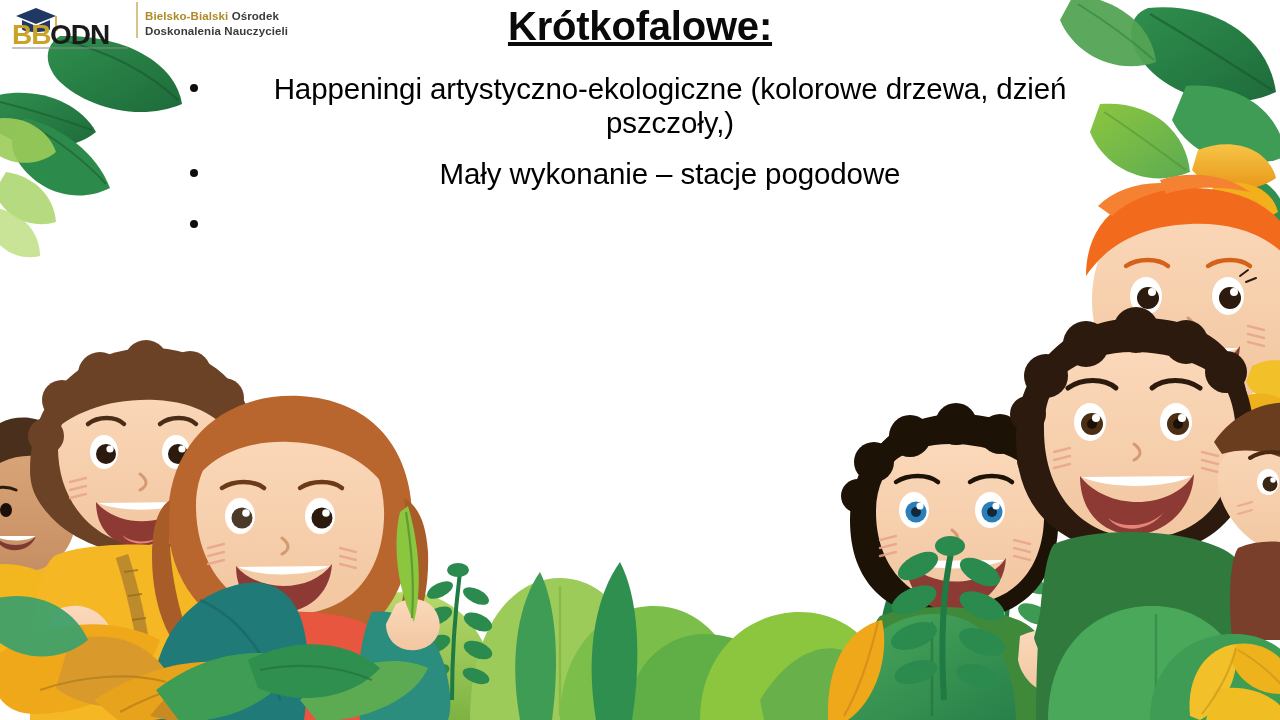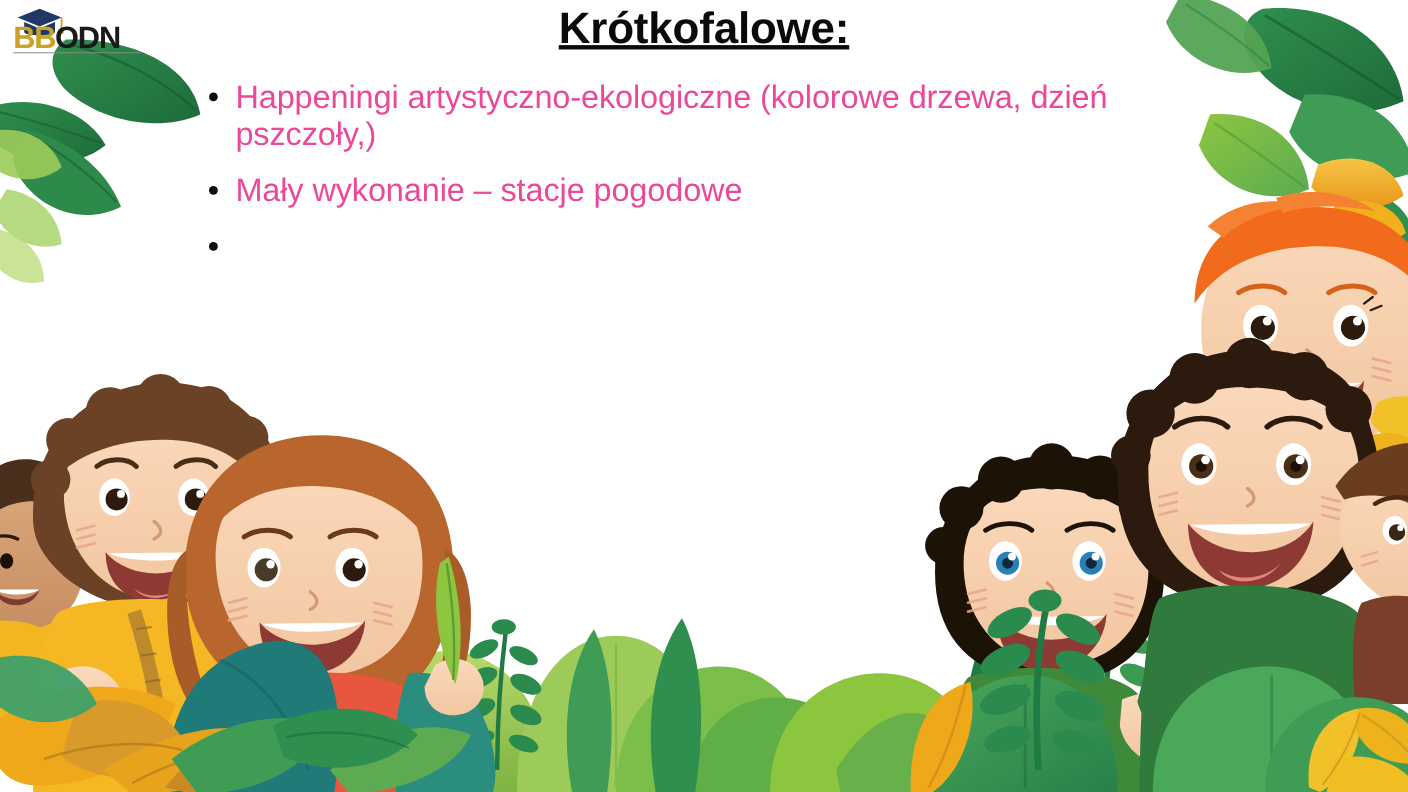--- a/index.html
+++ b/index.html
@@ -48,22 +48,22 @@
     text-decoration:underline;
   }
 
   
   #bullets{
     position:absolute; left:186px; top:72px;
     width:940px; z-index:5;
   }
   .bullet{
     position:relative; padding-left:28px;
-    font-size:29.5px; line-height:34px; color:#ec4899;
-    margin-bottom:17px; letter-spacing:-0.1px;
+    font-size:29.5px; line-height:34px; color:#000000;
+    margin-bottom:17px; letter-spacing:-0.1px;text-align:center;
   }
   .bullet .dot{
     position:absolute; left:4px; top:12px;
     width:8px; height:8px; border-radius:50%;
     background:#0d0d0d;
   }
 </style>
 </head>
 <body>
 
@@ -200,20 +200,27 @@
           <path d="M6 14 L26 6 L46 14 L26 22 Z" fill="#1f3864"></path>
           <path d="M12 18 L12 27 C12 31 40 31 40 27 L40 18 L26 24 Z" fill="#1f3864"></path>
           <path d="M46 14 L46 26" stroke="#c9a227" stroke-width="1.6"></path>
           <circle cx="46" cy="27" r="2" fill="#c9a227"></circle>
         </g>
 
         <text x="2" y="42" font-family="Liberation Sans, sans-serif" font-size="28" font-weight="bold" fill="#c9a227" letter-spacing="-1">BB</text>
         <text x="40" y="42" font-family="Liberation Sans, sans-serif" font-size="28" font-weight="bold" fill="#1a1a1a" letter-spacing="-1">ODN</text>
         <line x1="2" y1="46" x2="118" y2="46" stroke="#8a8a8a" stroke-width="1"></line>
       </svg>
+    </div>
+    <div id="logo-text">
+      <div class="logo-line">
+        <span class="lg-gold">Bielsko-Bialski</span>
+        <span class="lg-dark">Ośrodek</span>
+      </div>
+      <div class="logo-line lg-dark">Doskonalenia Nauczycieli</div>
     </div>
   </div>
 
   <div id="title">Krótkofalowe:</div>
 
   <div id="bullets">
     <div class="bullet">
       <span class="dot"></span>
       <span>Happeningi artystyczno-ekologiczne (kolorowe drzewa, dzień pszczoły,)</span>
     </div>

